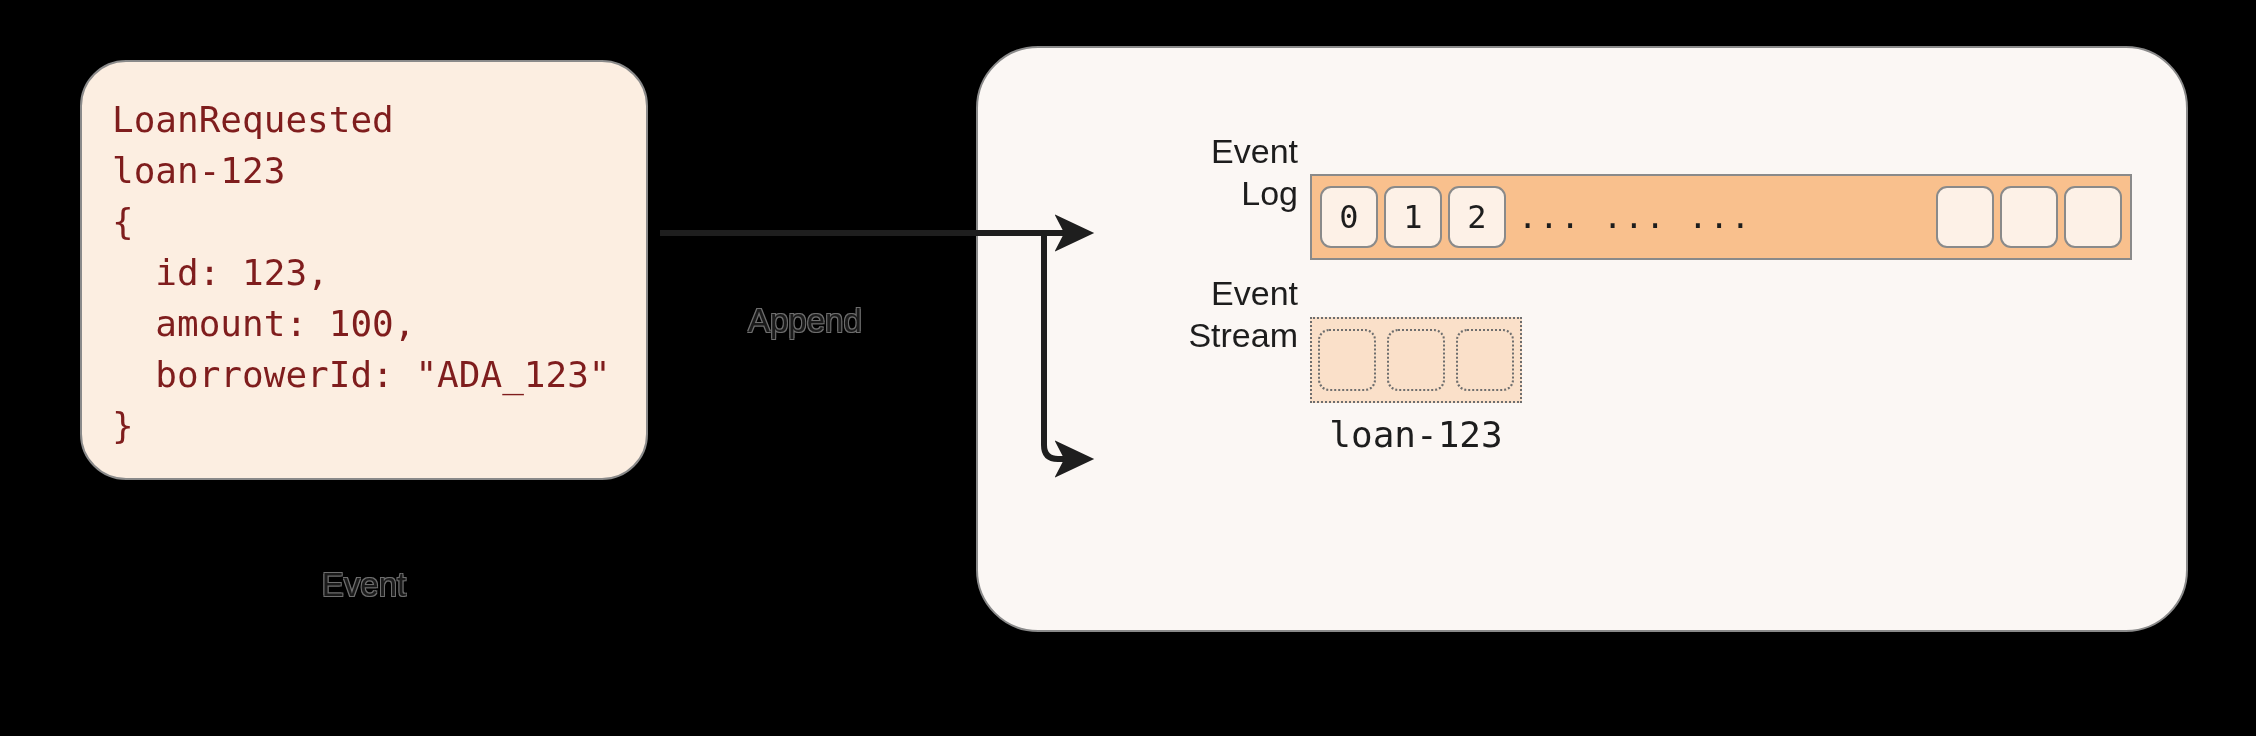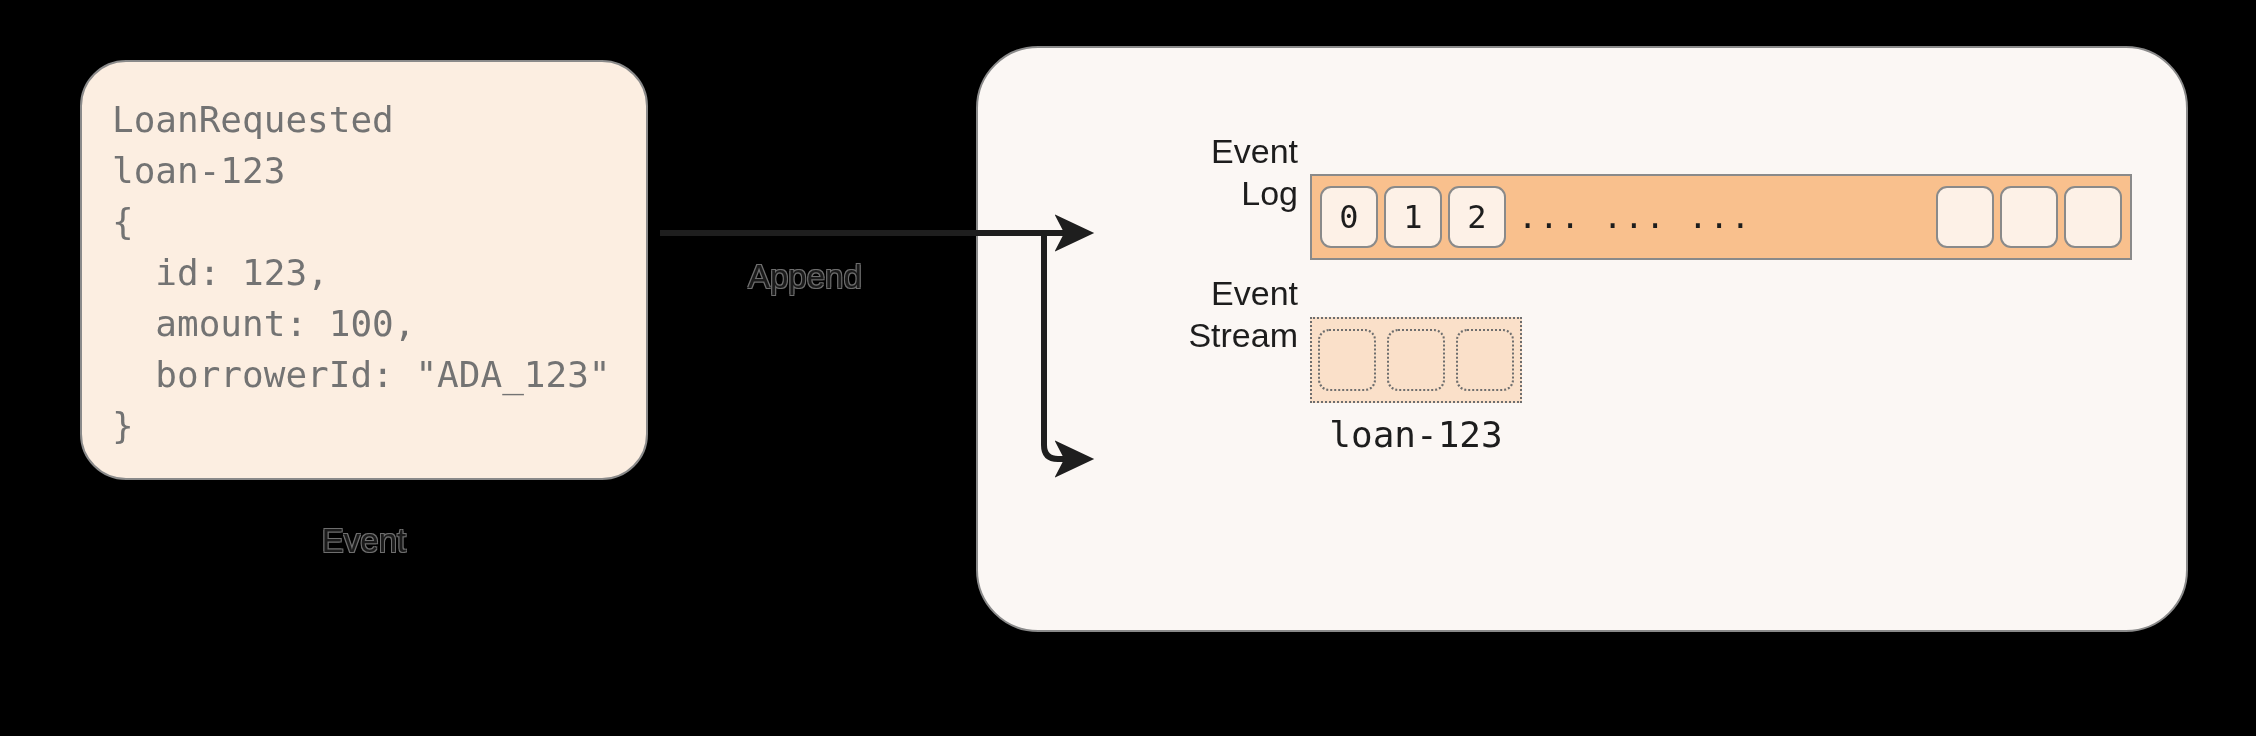--- a/index.html
+++ b/index.html
@@ -28,35 +28,36 @@
     border-radius: 46px;
     box-sizing: border-box;
   }
   #event-code {
     position: absolute;
     left: 30px;
     top: 32px;
     font-family: "DejaVu Sans Mono", "Liberation Mono", monospace;
     font-size: 36px;
     line-height: 51px;
-    color: #737373;
+    color: #7f1d1d;
     white-space: pre;
     letter-spacing: 0px;
   }
   .caption {
     position: absolute;
     font-family: "Liberation Sans", sans-serif;
     font-size: 33px;
     color: #1a1a1a;
     text-shadow:
       -1px -1px 0 #6e6e6e,
        1px -1px 0 #6e6e6e,
       -1px  1px 0 #6e6e6e,
        1px  1px 0 #6e6e6e;
     white-space: nowrap;
+    margin-top: 44px;
   }
   #event-caption {
     left: 80px;
     top: 522px;
     width: 568px;
     text-align: center;
   }
 
   
   #esdb-card {

